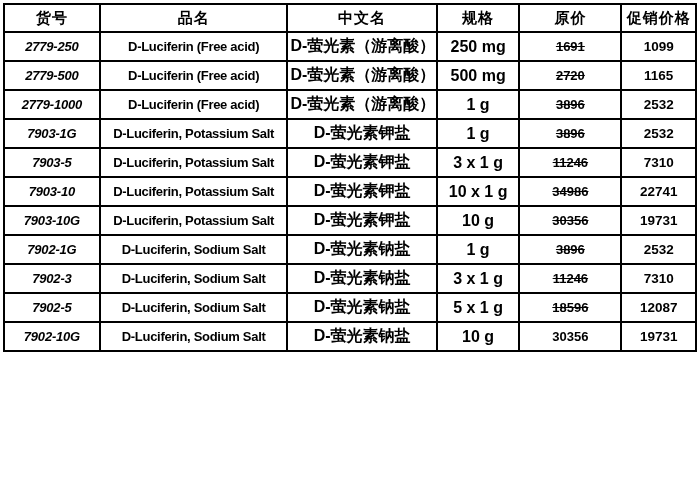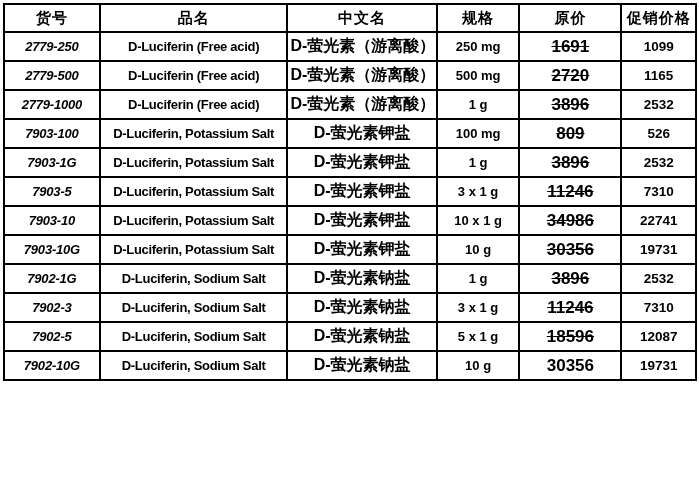--- a/index.html
+++ b/index.html
@@ -37,22 +37,22 @@
     letter-spacing: 1px;
     height: 26px;
   }
   th.promo-header {
     color: #ff0000;
     letter-spacing: 0;
   }
   td.sku-cell      { font-size: 13px; letter-spacing: -0.2px; font-style: italic; }
   td.product-name-cell { font-size: 13px; letter-spacing: -0.3px; }
   td.chinese-name-cell { font-size: 16px; letter-spacing: 0; }
-  td.spec-cell     { font-size: 13px; }
-  td.original-price-cell { font-size: 17px; }
+  td.spec-cell     { font-size: 16px; }
+  td.original-price-cell { font-size: 13px; }
   td.original-price-cell .struck { text-decoration: line-through; }
   td.promo-price-cell { font-size: 13.5px; color: #ff0000; }
 </style>
 </head>
 <body>
 
 <div class="table-wrap">
   <table class="price-table">
     <colgroup>
       <col style="width: 95px">
@@ -89,28 +89,20 @@
           <td class="original-price-cell"><span class="struck">2720</span></td>
           <td class="promo-price-cell">1165</td>
         </tr>
         <tr>
           <td class="sku-cell">2779-1000</td>
           <td class="product-name-cell">D-Luciferin (Free acid)</td>
           <td class="chinese-name-cell">D-萤光素（游离酸）</td>
           <td class="spec-cell">1 g</td>
           <td class="original-price-cell"><span class="struck">3896</span></td>
           <td class="promo-price-cell">2532</td>
-        </tr>
-        <tr>
-          <td class="sku-cell">7903-100</td>
-          <td class="product-name-cell">D-Luciferin, Potassium Salt</td>
-          <td class="chinese-name-cell">D-萤光素钾盐</td>
-          <td class="spec-cell">100 mg</td>
-          <td class="original-price-cell"><span class="struck">809</span></td>
-          <td class="promo-price-cell">526</td>
         </tr>
         <tr>
           <td class="sku-cell">7903-1G</td>
           <td class="product-name-cell">D-Luciferin, Potassium Salt</td>
           <td class="chinese-name-cell">D-萤光素钾盐</td>
           <td class="spec-cell">1 g</td>
           <td class="original-price-cell"><span class="struck">3896</span></td>
           <td class="promo-price-cell">2532</td>
         </tr>
         <tr>

